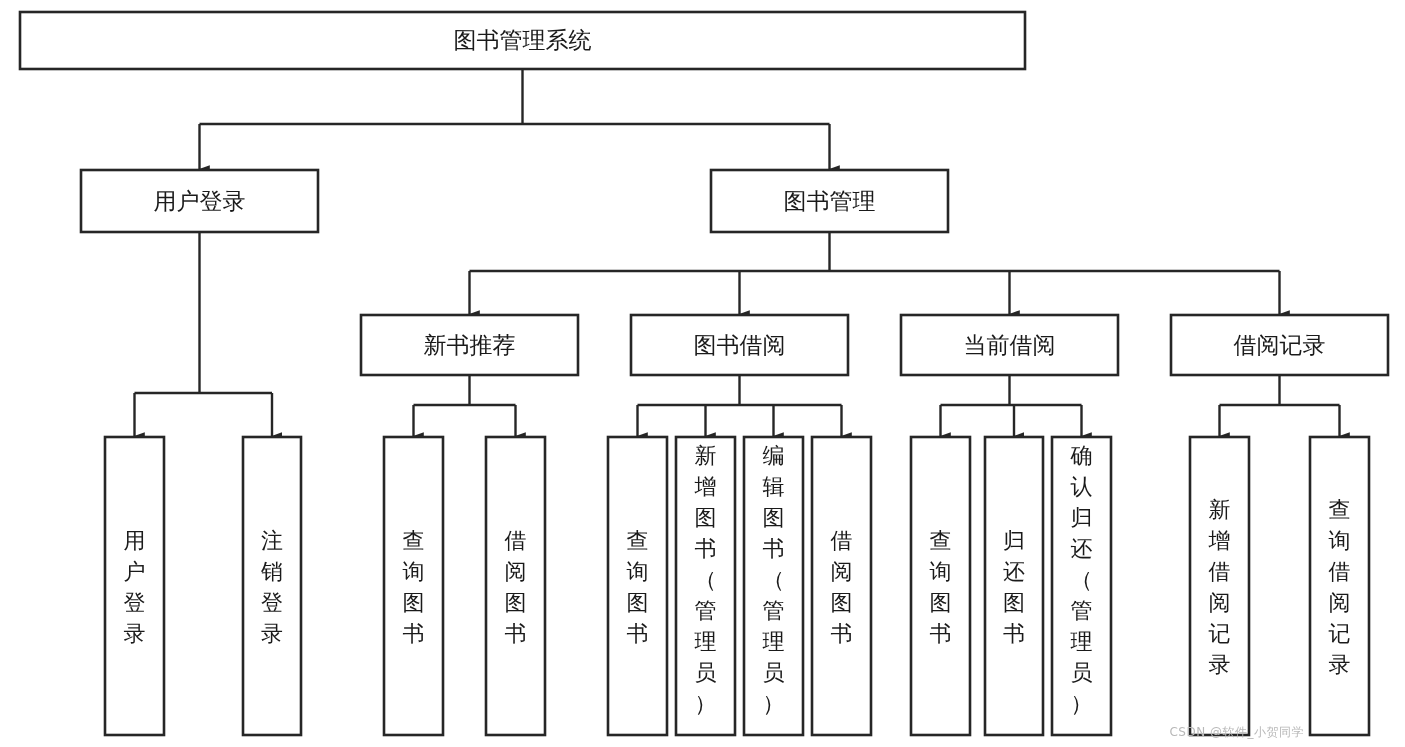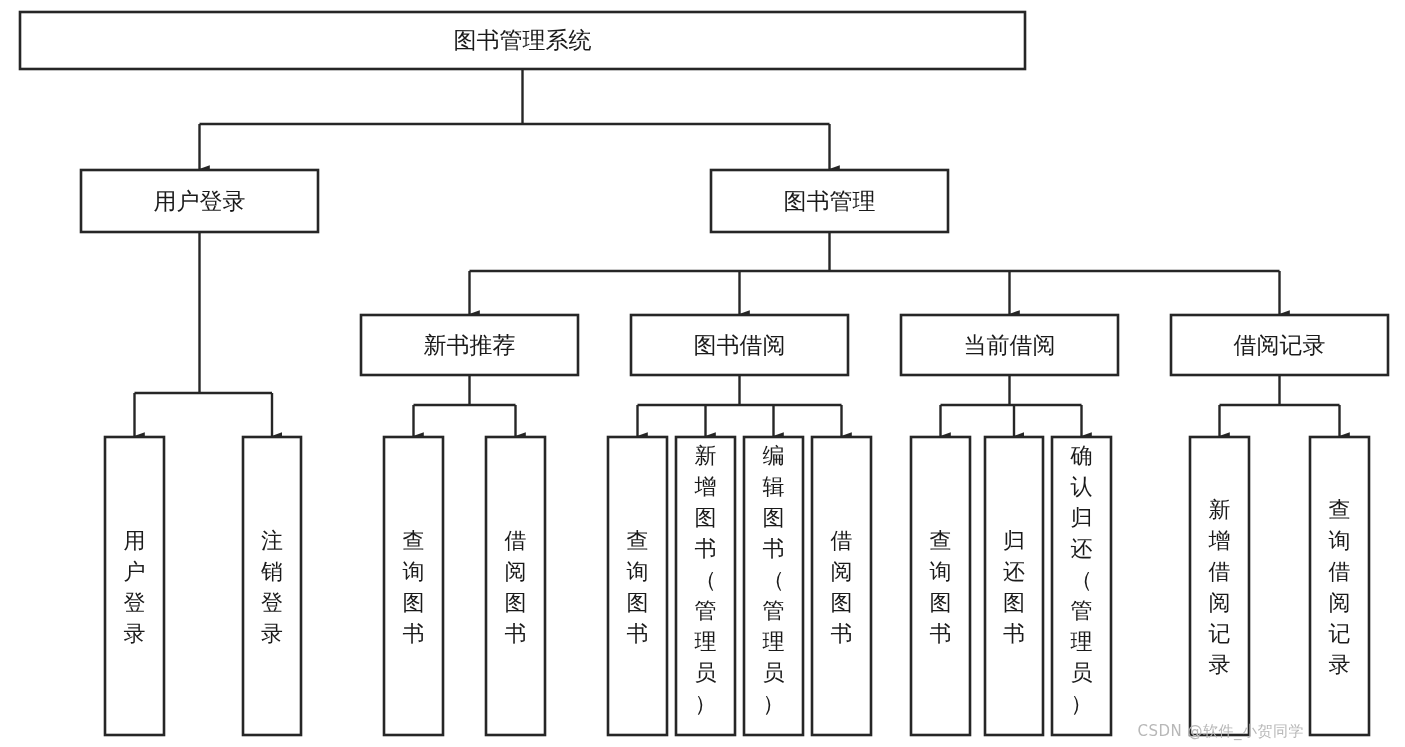--- a/index.html
+++ b/index.html
@@ -49,21 +49,21 @@
     fill: #1a1a1a;
     font-family: "DejaVu Sans", "Liberation Sans", sans-serif;
     font-size: 22px;
     text-anchor: middle;
   }
   .watermark {
     position: absolute;
     right: 12px;
     bottom: 6px;
     font-family: "DejaVu Sans", "Liberation Sans", sans-serif;
-    font-size: 15px;
+    font-size: 12px;
     color: #b8b8b8;
     letter-spacing: 0.5px;
     white-space: nowrap;
     pointer-events: none;
   }
 </style>
 </head>
 <body>
 
 <div id="diagram-root">

